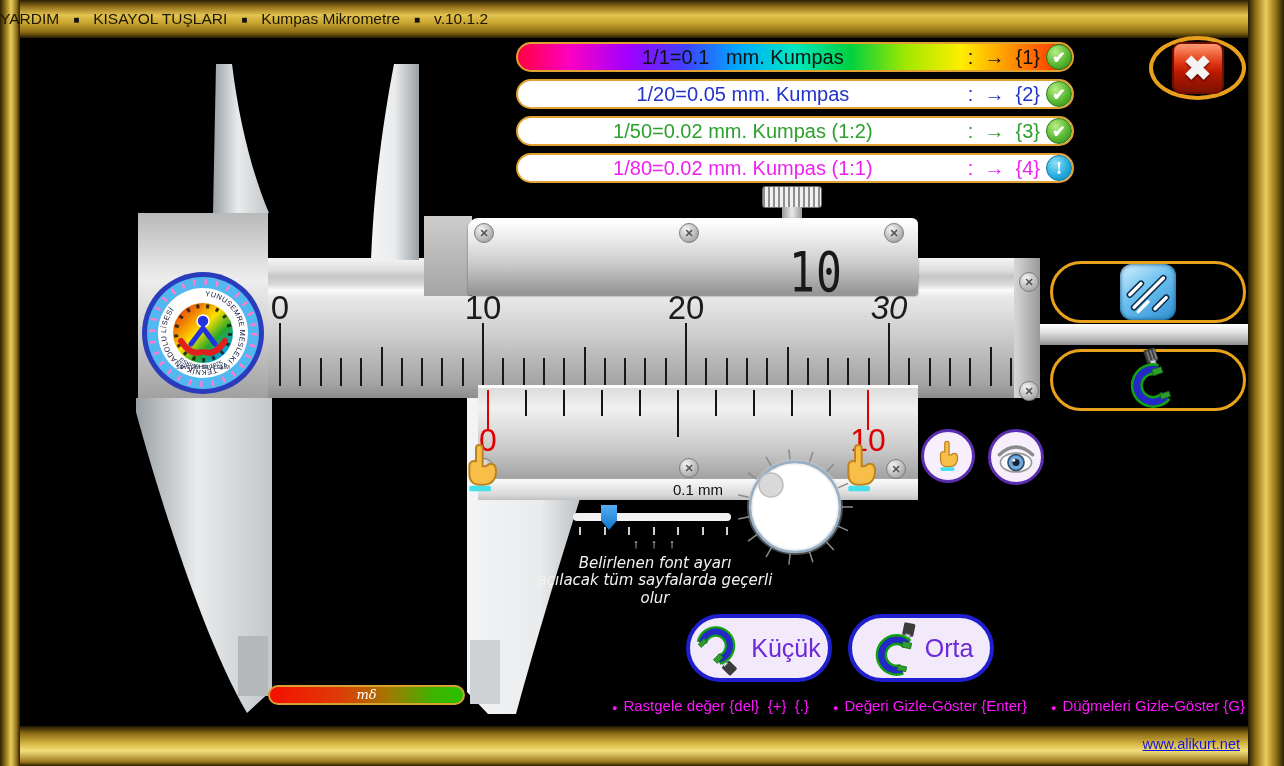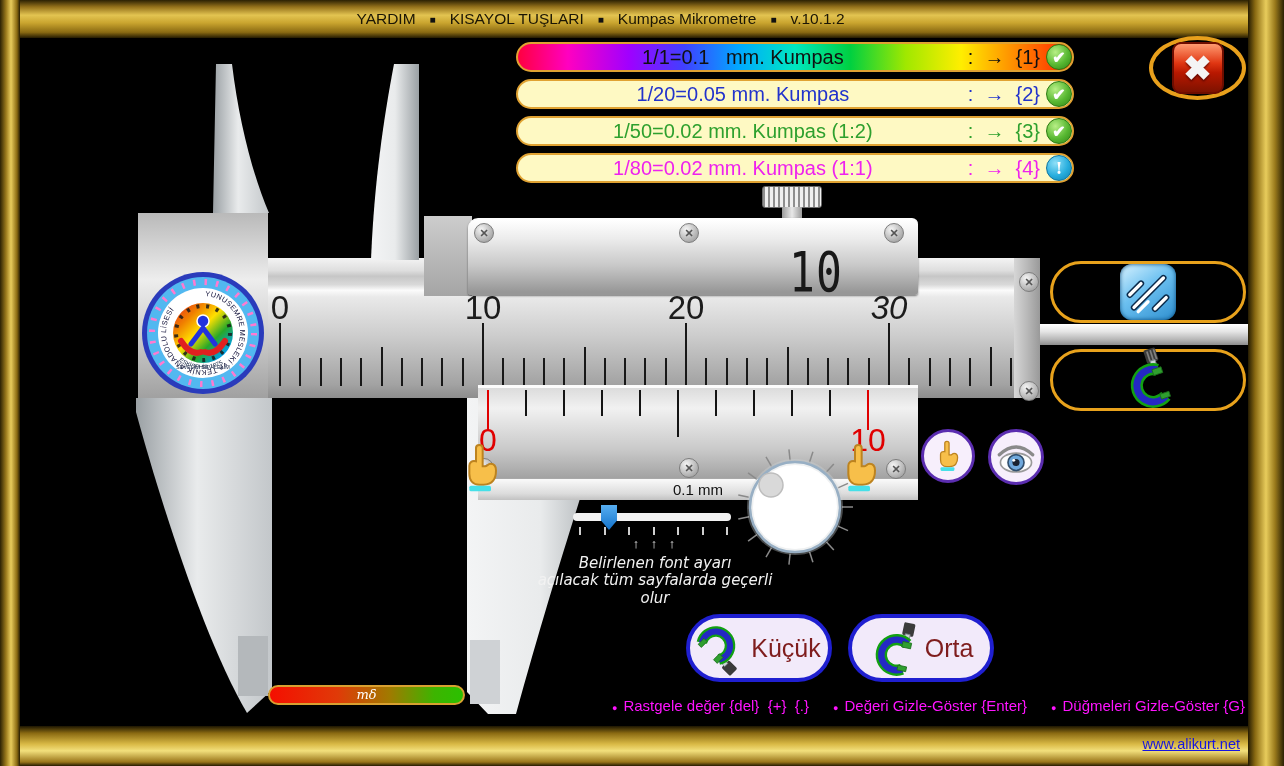--- a/index.html
+++ b/index.html
@@ -12,30 +12,30 @@
   .band{position:absolute;z-index:40}
   .band-top{left:0;top:0;width:1284px;height:38px;
     background:linear-gradient(180deg,#2b2103,#93701a 18%,#e3c451 40%,#caa52f 60%,#8a6a12 85%,#241b02)}
   .band-bottom{left:0;top:726px;width:1284px;height:40px;
     background:linear-gradient(180deg,#1d1602,#8a6a12 18%,#d9b945 45%,#f2df7c 62%,#9a761a 90%,#241b02)}
   .band-left{left:0;top:0;width:20px;height:766px;
     background:linear-gradient(90deg,#2b2103,#9a7a1c 30%,#e8cc5c 55%,#8a6a12 85%,#241b02)}
   .band-right{left:1248px;top:0;width:36px;height:766px;
     background:linear-gradient(90deg,#241b02,#8a6a12 20%,#e8cc5c 50%,#9a7a1c 75%,#2b2103)}
   .titlebar{position:absolute;left:0;top:6px;width:1201px;height:26px;z-index:41;
-    display:flex;align-items:center;justify-content:center;color:#1a1505;font-size:15.5px}
+    display:flex;align-items:center;justify-content:flex-start;color:#1a1505;font-size:15.5px}
   .titlebar .sep{font-size:10px;margin:0 14px;color:#111}
 
   
   .mbtn{position:absolute;left:516px;width:558px;height:30px;border-radius:15px;
     border:2px solid #e0a232;display:flex;align-items:center;font-size:20px;z-index:20;cursor:pointer}
   .mbtn .mlabel{flex:1;text-align:center;white-space:pre}
   .mbtn .msuffix{white-space:pre;margin-right:6px}
   .mbtn-rainbow{background:linear-gradient(90deg,#ff0040,#ff00c0 9%,#a000ff 20%,#4040ff 30%,#00aaff 40%,#00e8c0 50%,#00d040 60%,#a0e800 70%,#ffee00 80%,#ff8800 90%,#ff2000);color:#101010}
-  .mbtn-light{background:#fef9c3}
+  .mbtn-light{background:#ffffff}
   .m-blue{color:#2233cc}.m-green{color:#2ea02e}.m-magenta{color:#ee22ee}
   .status{width:26px;height:26px;border-radius:50%;display:flex;align-items:center;justify-content:center;
     color:#fff;font-size:16px;font-weight:bold;flex:0 0 auto}
   .st-ok{background:radial-gradient(circle at 35% 30%,#b8ef86,#58b832 55%,#2e8414);border:1px solid #2a7a10}
   .st-warn{background:radial-gradient(circle at 35% 30%,#8fe0f8,#28aede 55%,#0d7fae);border:1px solid #0c74a0;font-family:"DejaVu Serif",serif}
 
   
   .close-wrap{left:1149px;top:36px;width:97px;height:64px;border:4px solid #e8a01c;border-radius:50%;
     display:flex;align-items:center;justify-content:center;z-index:42;cursor:pointer;background:#000}
   .close-sq{width:52px;height:52px;border-radius:9px;border:2px solid #6e0d00;
@@ -102,21 +102,21 @@
   .fcap{position:absolute;text-align:center;color:#f2f2f2;font-size:15px;
     font-family:"DejaVu Sans",sans-serif;font-style:italic}
 
   
   .pill{left:268px;top:685px;width:197px;height:20px;border-radius:10px;border:2px solid #d8a030;
     background:linear-gradient(90deg,#f50f00,#e03a08 35%,#a07a00 62%,#3db400 85%,#2bc000);
     display:flex;align-items:flex-start;justify-content:center;color:#fff;font-size:13px;
     font-family:"DejaVu Serif",serif;font-style:italic}
   .size-btn{top:614px;width:146px;height:68px;border-radius:34px;border:4px solid #1f1fd0;
     background:#f2eafa;display:flex;align-items:center;justify-content:center;gap:4px;
-    color:#7f1d1d;font-size:25px;cursor:pointer;z-index:22}
+    color:#6d28d9;font-size:25px;cursor:pointer;z-index:22}
   .size-btn svg{flex:0 0 auto}
   .hints{left:612px;top:695px;width:630px;height:20px;display:flex;gap:24px;align-items:center;
     color:#ff14ff;font-size:15px;white-space:pre;z-index:22}
   .hints .dot{font-size:9px;margin-right:6px}
   .weblink{left:1128px;top:736px;width:112px;text-align:right;font-size:14.5px;color:#1515e0;
     text-decoration:underline;z-index:45;cursor:pointer}
 </style>
 </head>
 <body>
 

